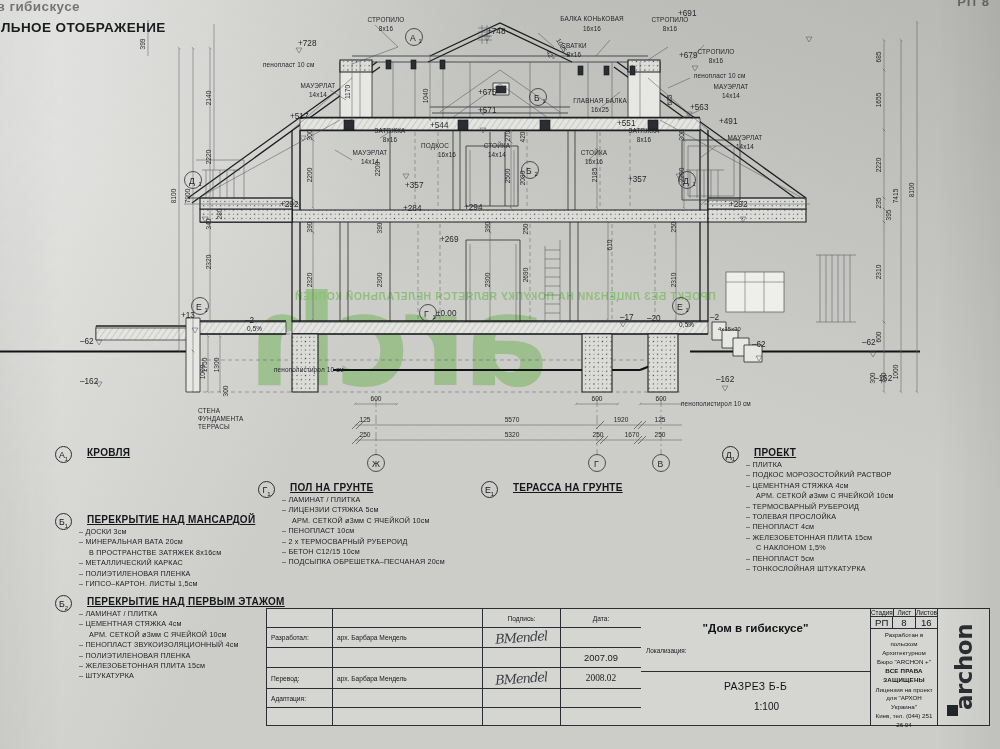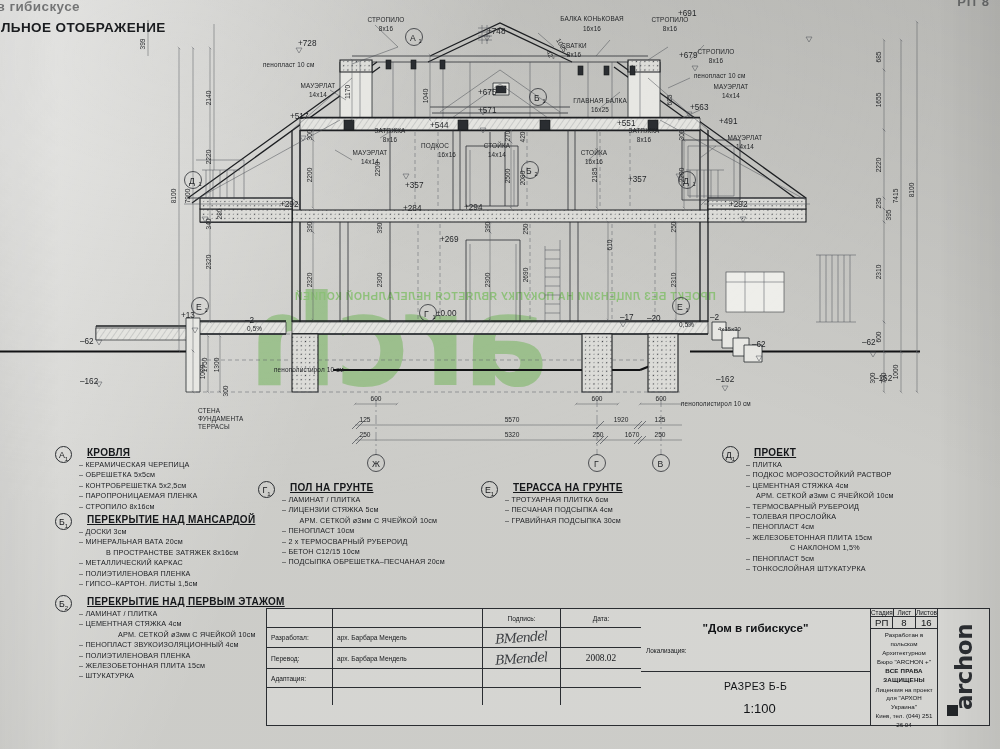--- a/index.html
+++ b/index.html
@@ -89,21 +89,21 @@
   .legend .bub sub { font-size:6px; }
   .legend h4 {
     margin:0 0 2px 8px; font-size:10px; font-weight:700; letter-spacing:.25px;
     text-decoration:underline; color:#15171a; white-space:nowrap;
   }
   .legend ul { margin:0; padding:0; list-style:none; }
   .legend li {
     font-size:7.2px; line-height:10.4px; letter-spacing:.2px;
     color:#1a1c20; white-space:nowrap;
   }
-  .legend li.cont { padding-left:10px;text-align:center; }
+  .legend li.cont { padding-left:10px; }
   .legend .body { position:absolute; left:24px; top:1px; }
 
   
   .tb {
     position:absolute; left:266px; top:608px; width:724px; height:118px;
     border:1px solid #2a2d31; background:rgba(255,255,255,.18);
     display:flex;
   }
   .tb-left { width:374px; display:flex; flex-direction:column; }
   .tb-row { display:flex; border-bottom:1px solid #2a2d31; }
@@ -115,22 +115,22 @@
   .sig { font-family:"DejaVu Serif", serif; font-style:italic; font-size:13px;
          color:#23262b; letter-spacing:-1px; transform:rotate(-4deg); opacity:.85;}
 
   .tb-mid { width:230px; border-right:1px solid #2a2d31; position:relative; }
   .tb-mid .obj { position:absolute; top:12px; left:0; width:100%; text-align:center;
                  font-size:11.6px; font-weight:700; color:#111316; }
   .tb-mid .loc { position:absolute; top:38px; left:5px; font-size:6.4px; color:#16181b; }
   .tb-mid .hr  { position:absolute; top:62px; left:0; width:100%; height:1px; background:#2a2d31; }
   .tb-mid .sec { position:absolute; top:72px; left:0; width:100%; text-align:center;
                  font-size:10.4px; color:#111316; letter-spacing:.4px;}
-  .tb-mid .scl { position:absolute; top:92px; left:4px; width:100%; text-align:center;
-                 font-size:13px; color:#111316; }
+  .tb-mid .scl { position:absolute; top:92px; left:11px; width:100%; text-align:center;
+                 font-size:10px; color:#111316; }
 
   .tb-right { flex:1; position:relative; display:flex; }
   .tb-rcols { flex:1; display:flex; flex-direction:column; }
   .tb-rhead { display:flex; border-bottom:1px solid #2a2d31; height:20px; }
   .tb-rvals { display:flex; border-bottom:1px solid #2a2d31; height:26px; }
   .tb-rh { flex:1; border-right:1px solid #2a2d31; font-size:6.4px; color:#16181b;
            display:flex; align-items:center; justify-content:center; }
   .tb-rv { flex:1; border-right:1px solid #2a2d31; font-size:9.6px; color:#111316;
            display:flex; align-items:center; justify-content:center;text-align:right; }
   .tb-rh:last-child,.tb-rv:last-child{ border-right:none; }
@@ -636,27 +636,20 @@
       <text x="660" y="437">250</text>
     </g>
   </svg>
 
   <div class="legend" style="left:55px; top:446px;">
     <div class="bub">
       <span>А</span><sub>1</sub>
     </div>
     <div class="body">
       <h4>КРОВЛЯ</h4>
-      <ul>
-        <li>–  КЕРАМИЧЕСКАЯ ЧЕРЕПИЦА</li>
-        <li>–  ОБРЕШЕТКА   5x5см</li>
-        <li>–  КОНТРОБРЕШЕТКА 5x2,5см</li>
-        <li>–  ПАРОПРОНИЦАЕМАЯ ПЛЕНКА</li>
-        <li>–  СТРОПИЛО  8x16см</li>
-      </ul>
     </div>
   </div>
 
   <div class="legend" style="left:55px; top:513px;">
     <div class="bub">
       <span>Б</span><sub>1</sub>
     </div>
     <div class="body">
       <h4>ПЕРЕКРЫТИЕ НАД МАНСАРДОЙ</h4>
       <ul>
@@ -705,25 +698,20 @@
       </ul>
     </div>
   </div>
 
   <div class="legend" style="left:481px; top:481px;">
     <div class="bub">
       <span>Е</span><sub>1</sub>
     </div>
     <div class="body">
       <h4>ТЕРАССА НА ГРУНТЕ</h4>
-      <ul>
-        <li>–  ТРОТУАРНАЯ  ПЛИТКА 6см</li>
-        <li>–  ПЕСЧАНАЯ ПОДСЫПКА 4см</li>
-        <li>–  ГРАВИЙНАЯ ПОДСЫПКА 30см</li>
-      </ul>
     </div>
   </div>
 
   <div class="legend" style="left:722px; top:446px;">
     <div class="bub">
       <span>Д</span><sub>1</sub>
     </div>
     <div class="body">
       <h4>ПРОЕКТ</h4>
       <ul>
@@ -751,20 +739,26 @@
         <div class="tb-c w-c" style="justify-content:center;">Подпись:</div>
         <div class="tb-c w-d" style="justify-content:center;">Дата:</div>
       </div>
       <div class="tb-row" style="height:20px;">
         <div class="tb-c w-a">Разработал:</div>
         <div class="tb-c w-b">арх. Барбара Мендель</div>
         <div class="tb-c w-c" style="justify-content:center;">
           <span class="sig">BMendel</span>
         </div>
         <div class="tb-c w-d" style="justify-content:center;"></div>
+      </div>
+      <div class="tb-row" style="height:20px;">
+        <div class="tb-c w-a"></div>
+        <div class="tb-c w-b"></div>
+        <div class="tb-c w-c"></div>
+        <div class="tb-c w-d" style="justify-content:center; font-size:9.4px;">2007.09</div>
       </div>
       <div class="tb-row" style="height:21px;">
         <div class="tb-c w-a">Перевод:</div>
         <div class="tb-c w-b">арх. Барбара Мендель</div>
         <div class="tb-c w-c" style="justify-content:center;">
           <span class="sig">BMendel</span>
         </div>
         <div class="tb-c w-d" style="justify-content:center; font-size:9.4px;font-family:Liberation Serif, serif;">2008.02</div>
       </div>
       <div class="tb-row" style="height:19px;">

